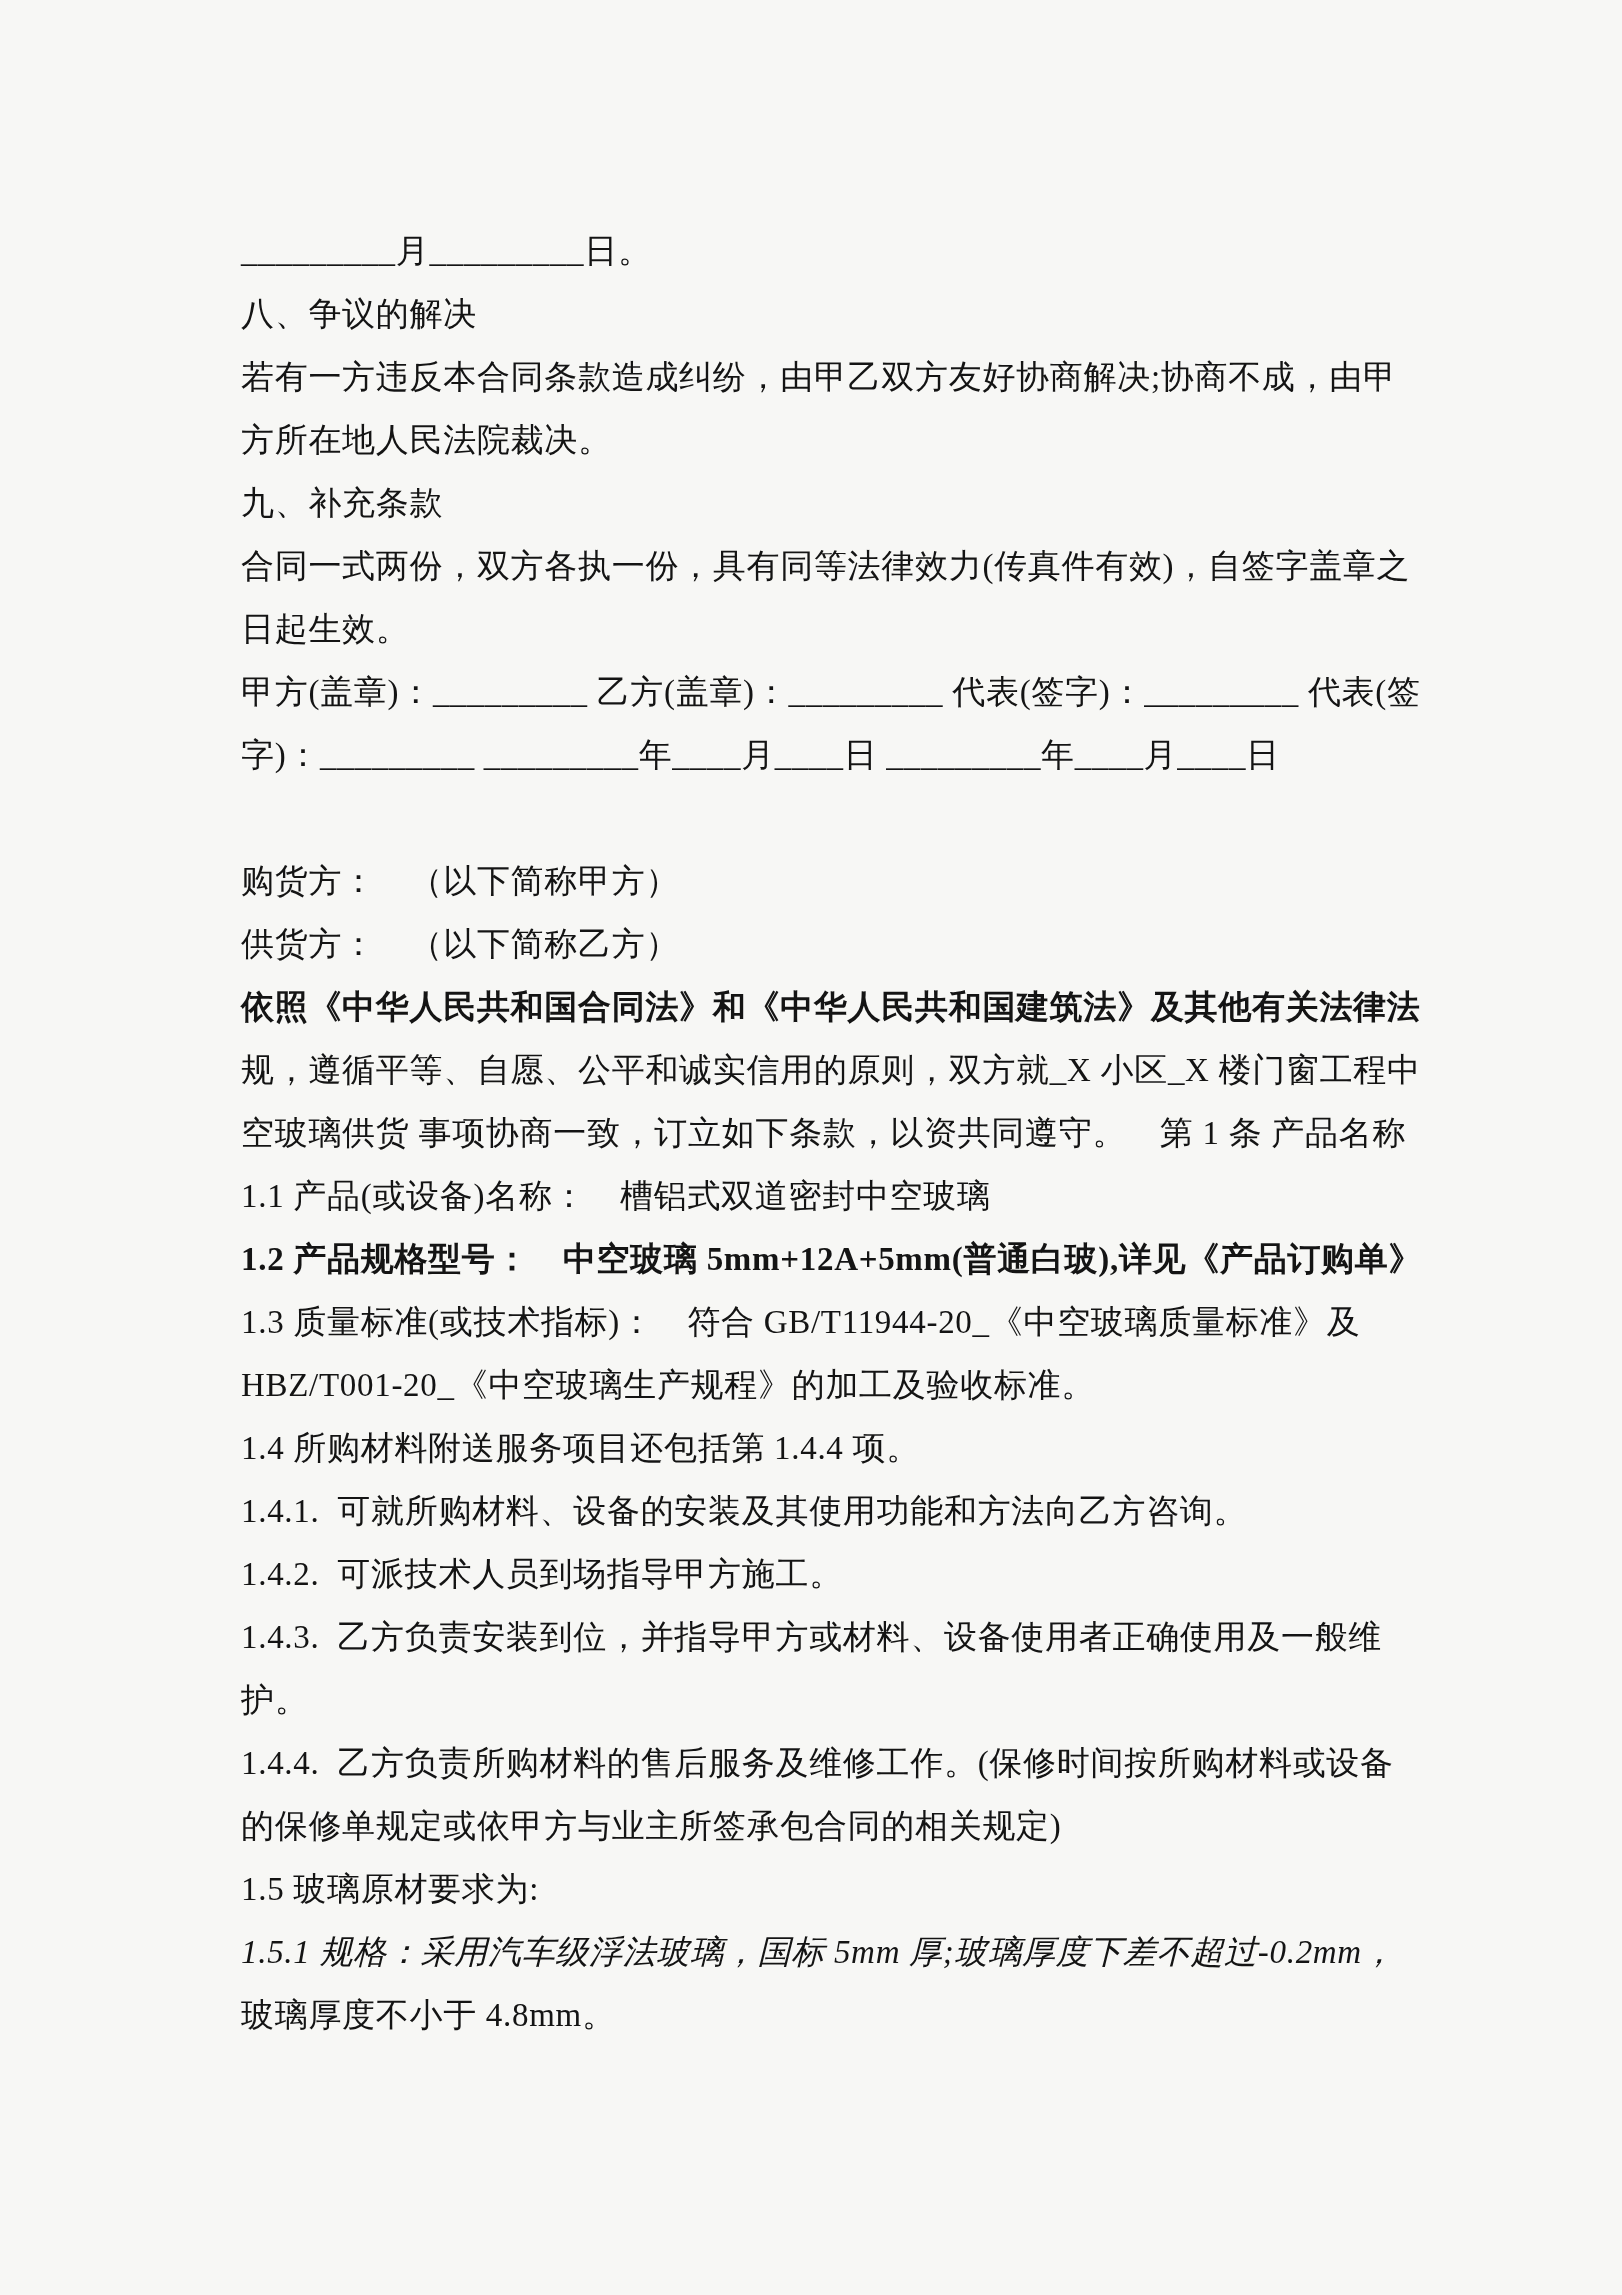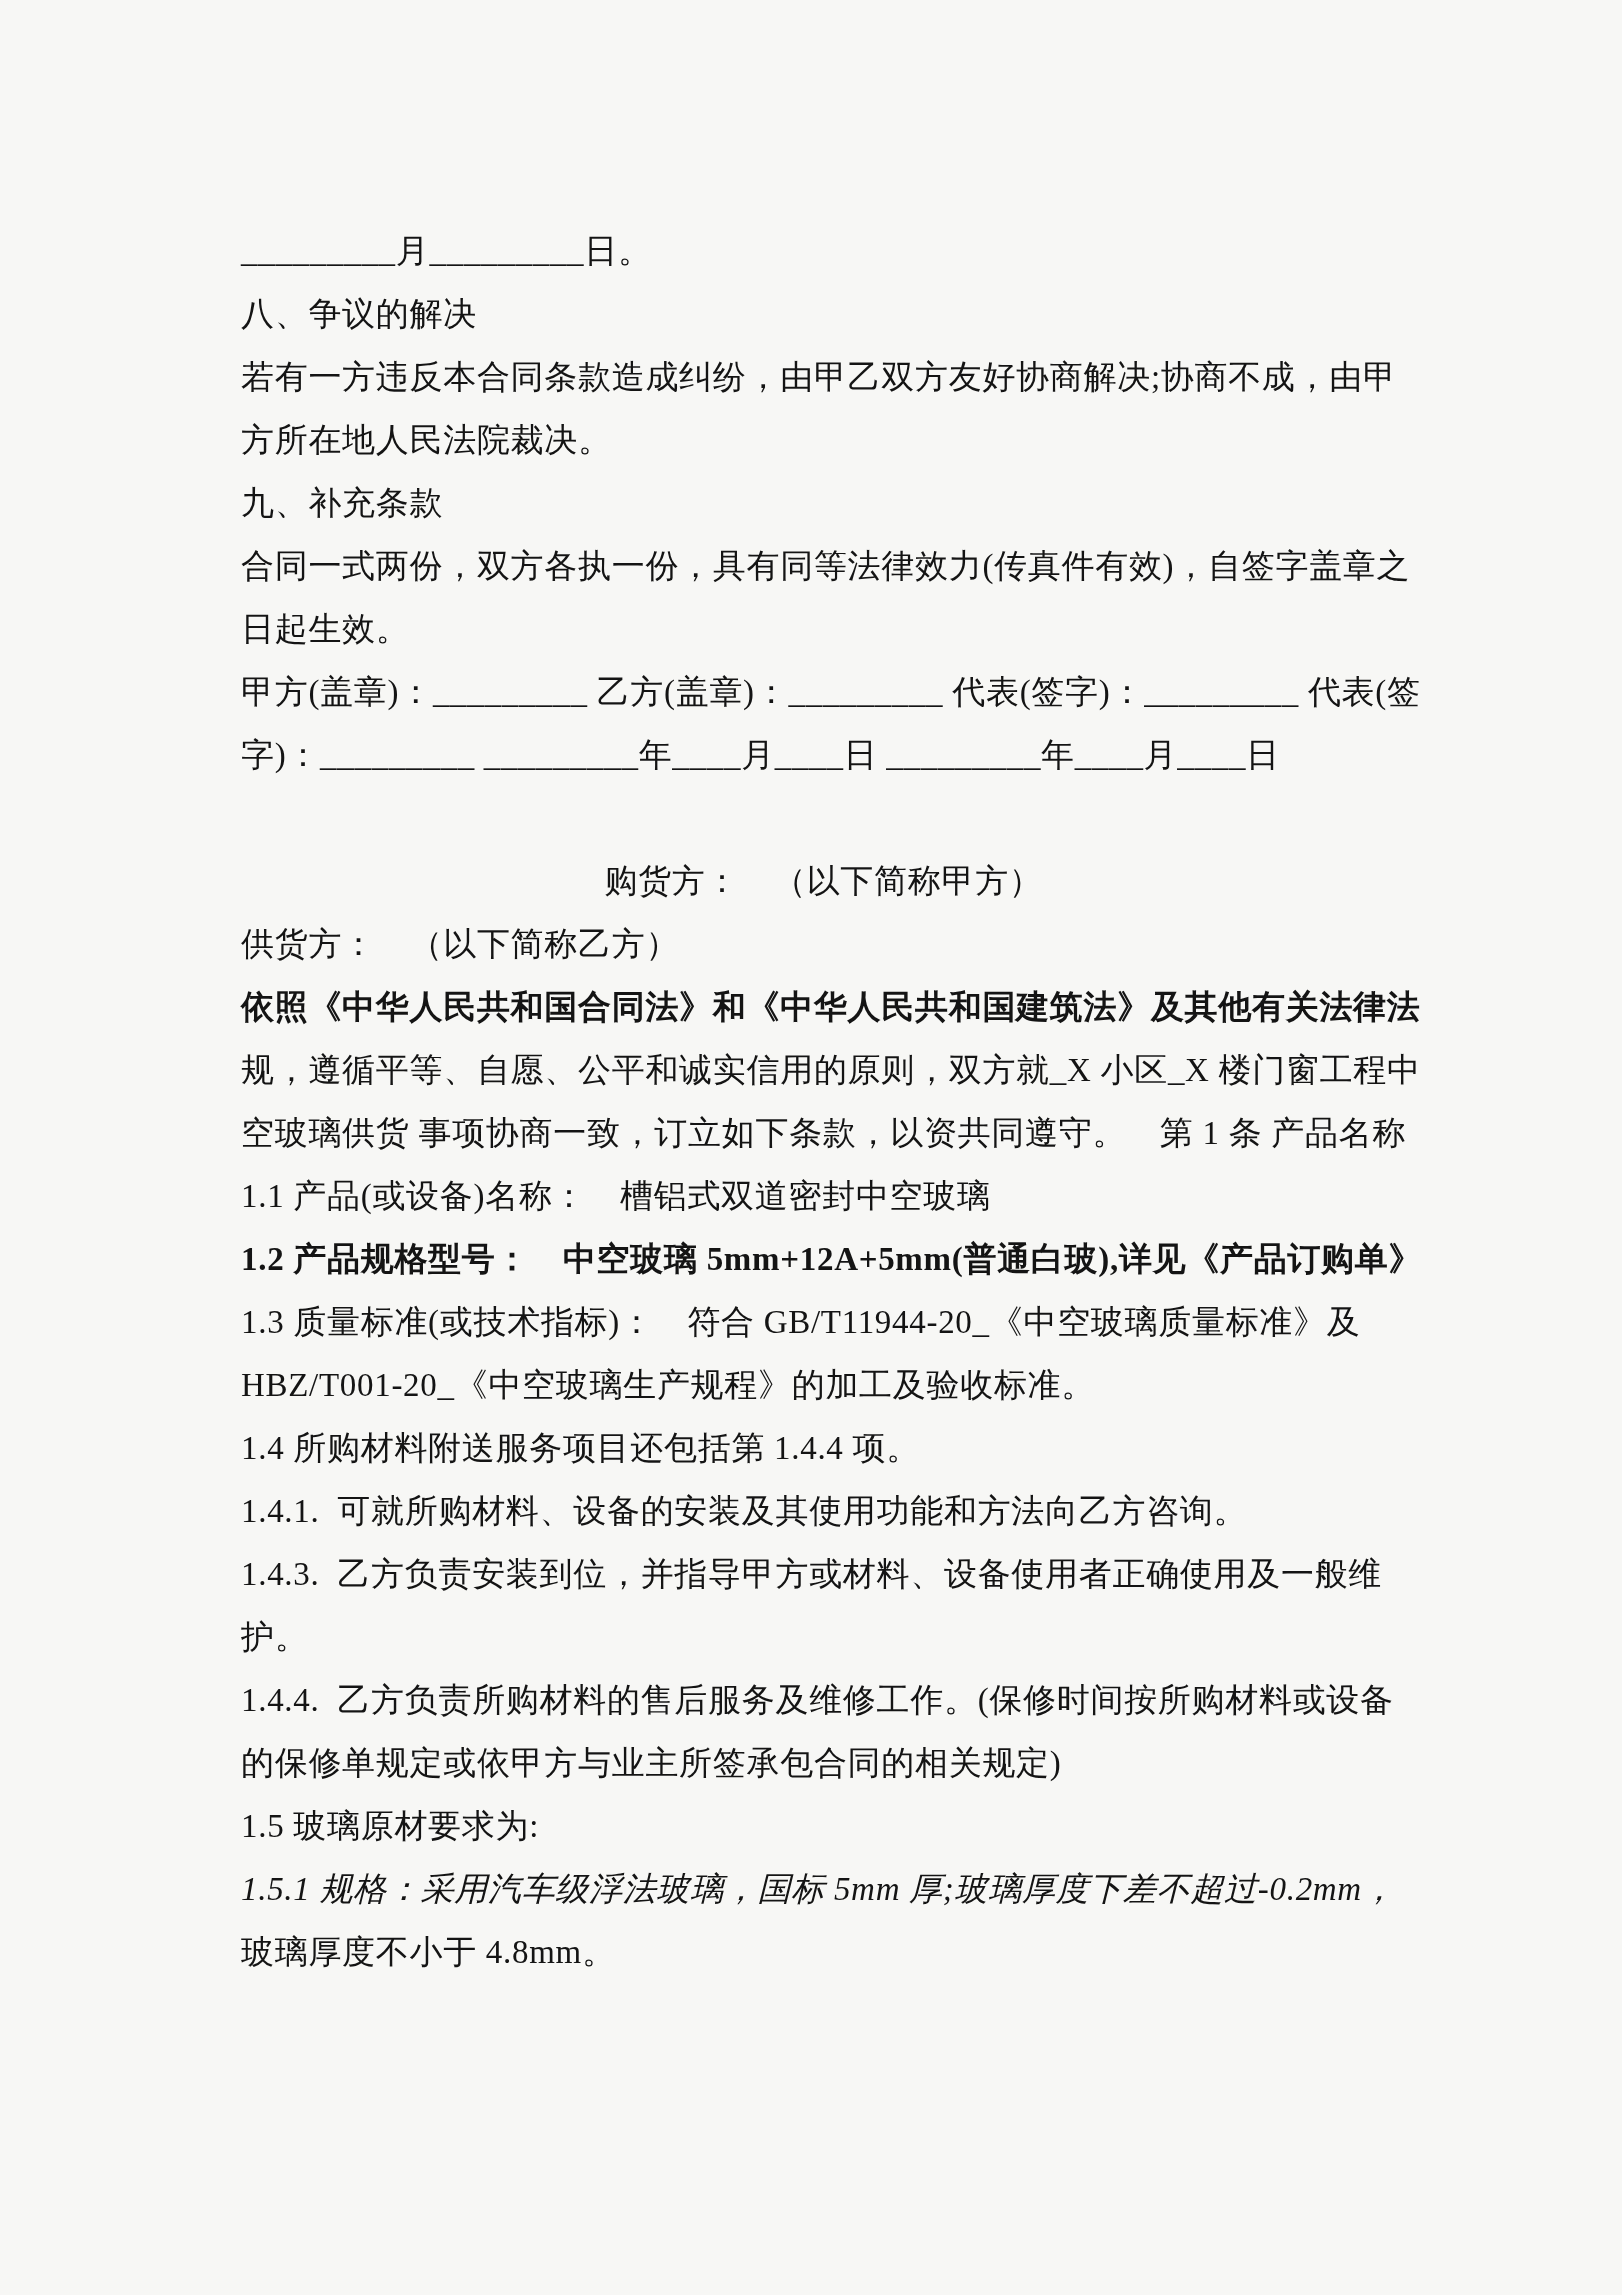--- a/index.html
+++ b/index.html
@@ -43,31 +43,32 @@
     <div class="line" style="color: rgb(20, 20, 20);">_________月_________日。</div>
     <div class="line" style="color: rgb(20, 20, 20);">八、争议的解决</div>
     <div class="line" style="color: rgb(20, 20, 20);">若有一方违反本合同条款造成纠纷，由甲乙双方友好协商解决;协商不成，由甲</div>
     <div class="line" style="color: rgb(20, 20, 20);">方所在地人民法院裁决。</div>
     <div class="line" style="color: rgb(20, 20, 20);">九、补充条款</div>
     <div class="line" style="color: rgb(20, 20, 20); text-align: right;">合同一式两份，双方各执一份，具有同等法律效力(传真件有效)，自签字盖章之</div>
     <div class="line" style="color: rgb(20, 20, 20);">日起生效。</div>
     <div class="line" style="color: rgb(20, 20, 20);">甲方(盖章)：_________ 乙方(盖章)：_________ 代表(签字)：_________ 代表(签</div>
     <div class="line" style="color: rgb(20, 20, 20);">字)：_________ _________年____月____日 _________年____月____日</div>
     <div class="line" style="color: rgb(20, 20, 20);"></div>
-    <div class="line" style="color: rgb(20, 20, 20); text-align: center;">购货方：　（以下简称甲方）</div>
+    <div class="line" style="color: rgb(20, 20, 20);">购货方：　（以下简称甲方）</div>
     <div class="line" style="color: rgb(20, 20, 20);">供货方：　（以下简称乙方）</div>
     <div class="line" style="color: rgb(20, 20, 20); font-weight: bold;">依照《中华人民共和国合同法》和《中华人民共和国建筑法》及其他有关法律法</div>
     <div class="line" style="color: rgb(20, 20, 20);">规，遵循平等、自愿、公平和诚实信用的原则，双方就_X 小区_X 楼门窗工程中</div>
     <div class="line" style="color: rgb(20, 20, 20);">空玻璃供货 事项协商一致，订立如下条款，以资共同遵守。　第 1 条 产品名称</div>
     <div class="line" style="color: rgb(20, 20, 20);">1.1 产品(或设备)名称：　槽铝式双道密封中空玻璃</div>
     <div class="line" style="color: rgb(20, 20, 20); font-weight: bold;">1.2 产品规格型号：　中空玻璃 5mm+12A+5mm(普通白玻),详见《产品订购单》</div>
     <div class="line" style="color: rgb(20, 20, 20);">1.3 质量标准(或技术指标)：　符合 GB/T11944-20_《中空玻璃质量标准》及</div>
     <div class="line" style="color: rgb(20, 20, 20);">HBZ/T001-20_《中空玻璃生产规程》的加工及验收标准。</div>
     <div class="line" style="color: rgb(20, 20, 20);">1.4 所购材料附送服务项目还包括第 1.4.4 项。</div>
     <div class="line" style="color: rgb(20, 20, 20);">1.4.1.  可就所购材料、设备的安装及其使用功能和方法向乙方咨询。</div>
+    <div class="line" style="color: rgb(20, 20, 20);">1.4.2.  可派技术人员到场指导甲方施工。</div>
     <div class="line" style="color: rgb(20, 20, 20);">1.4.3.  乙方负责安装到位，并指导甲方或材料、设备使用者正确使用及一般维</div>
     <div class="line" style="color: rgb(20, 20, 20);">护。</div>
     <div class="line" style="color: rgb(20, 20, 20);">1.4.4.  乙方负责所购材料的售后服务及维修工作。(保修时间按所购材料或设备</div>
     <div class="line" style="color: rgb(20, 20, 20);">的保修单规定或依甲方与业主所签承包合同的相关规定)</div>
     <div class="line" style="color: rgb(20, 20, 20);">1.5 玻璃原材要求为:</div>
     <div class="line" style="color: rgb(20, 20, 20); font-style: italic;">1.5.1 规格：采用汽车级浮法玻璃，国标 5mm 厚;玻璃厚度下差不超过-0.2mm，</div>
     <div class="line" style="color: rgb(20, 20, 20);">玻璃厚度不小于 4.8mm。</div>
   </div>
 </div>
 

